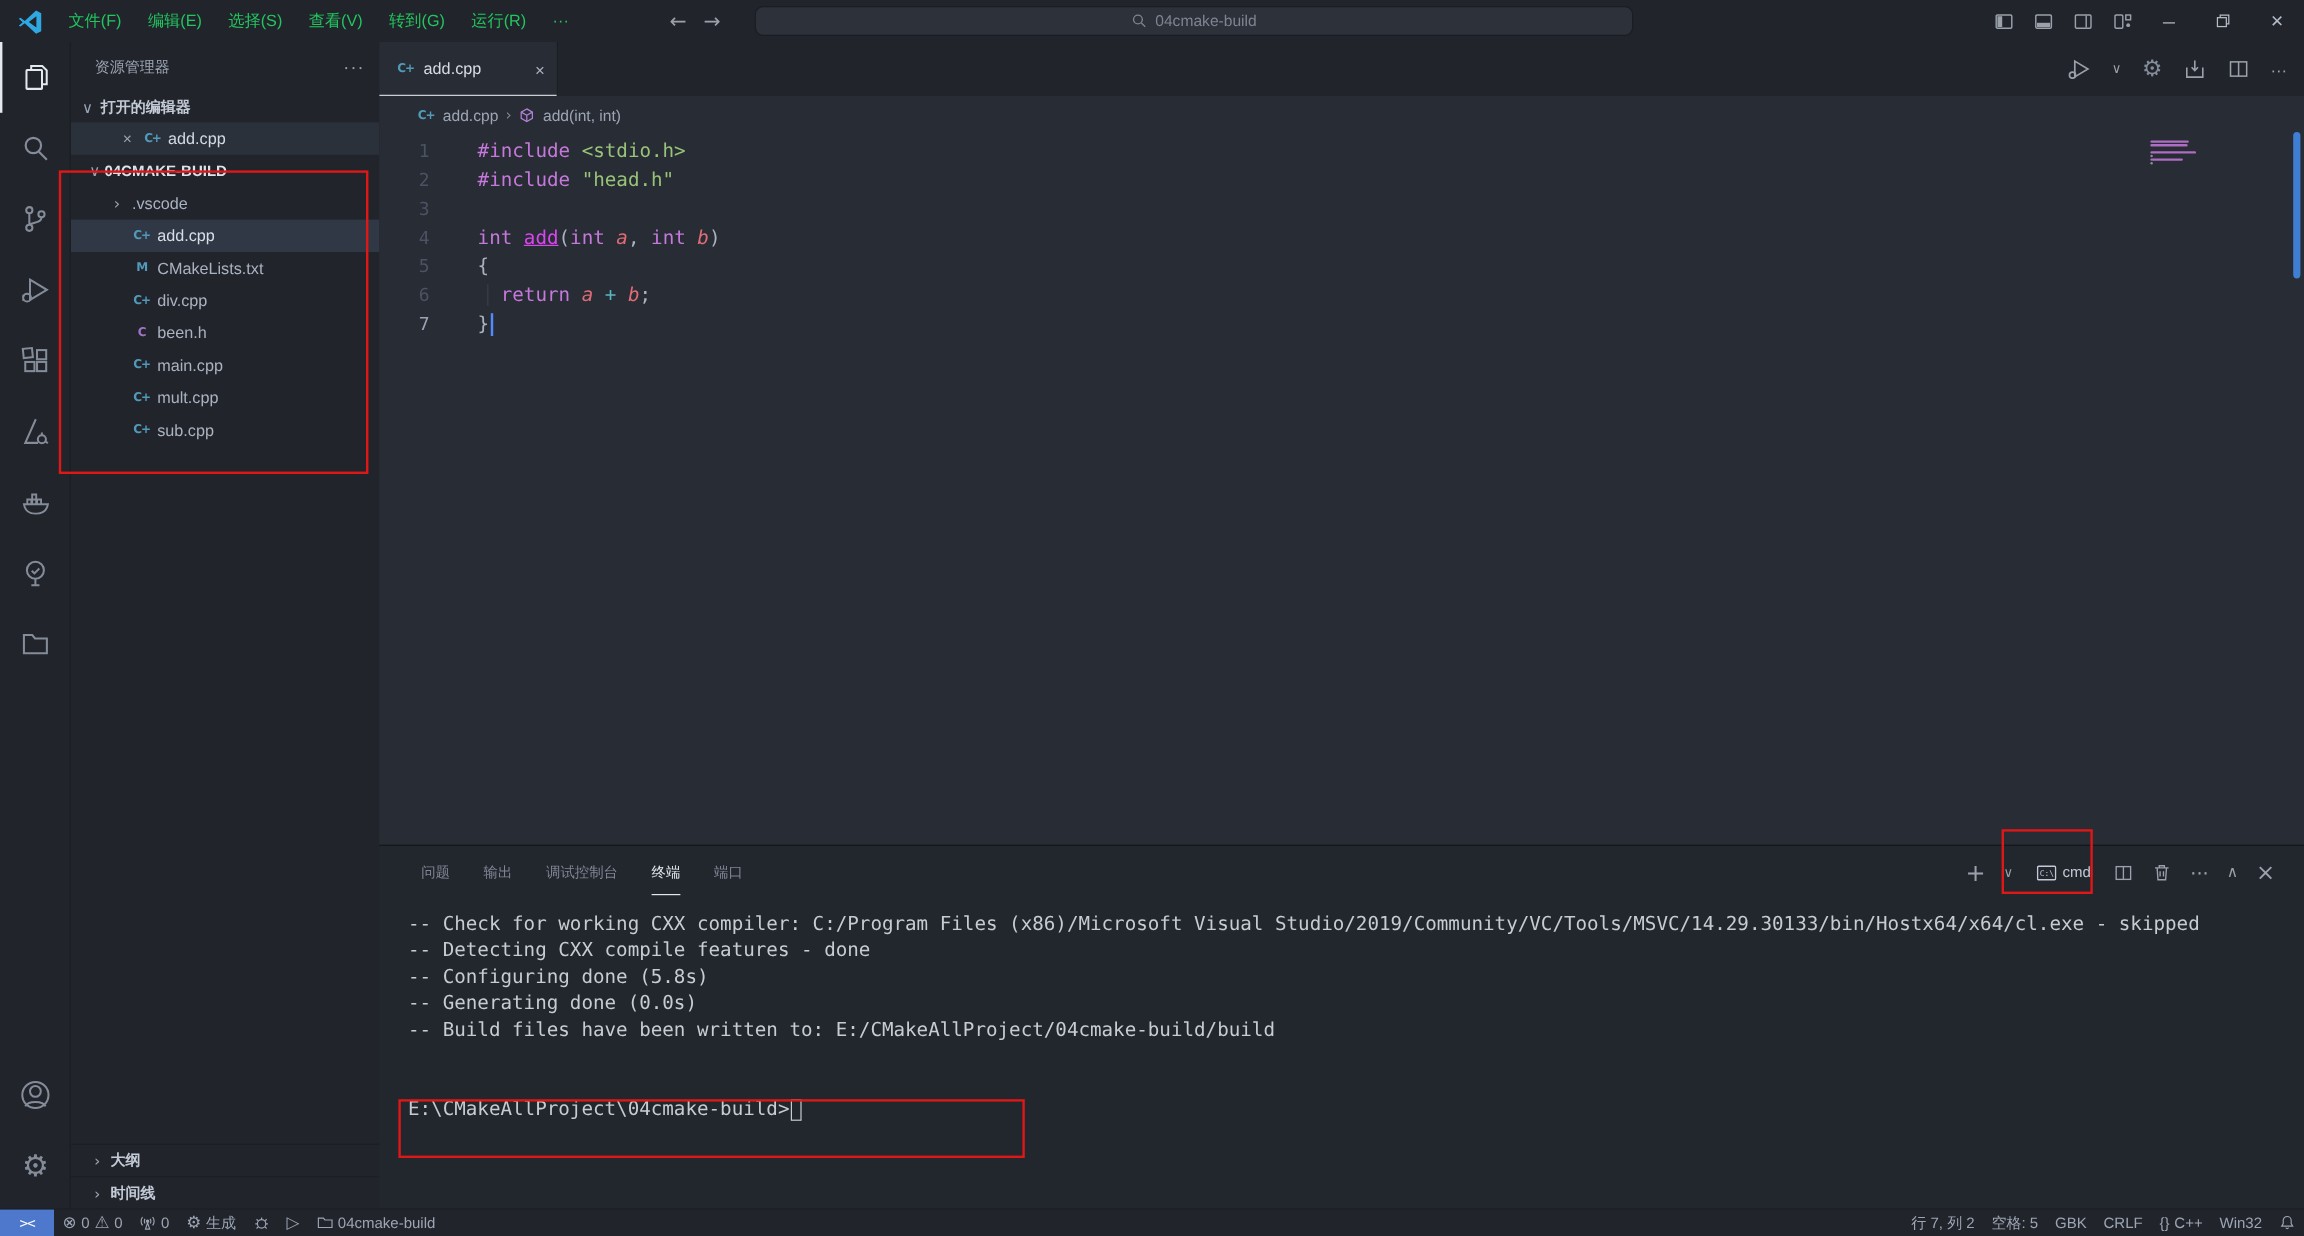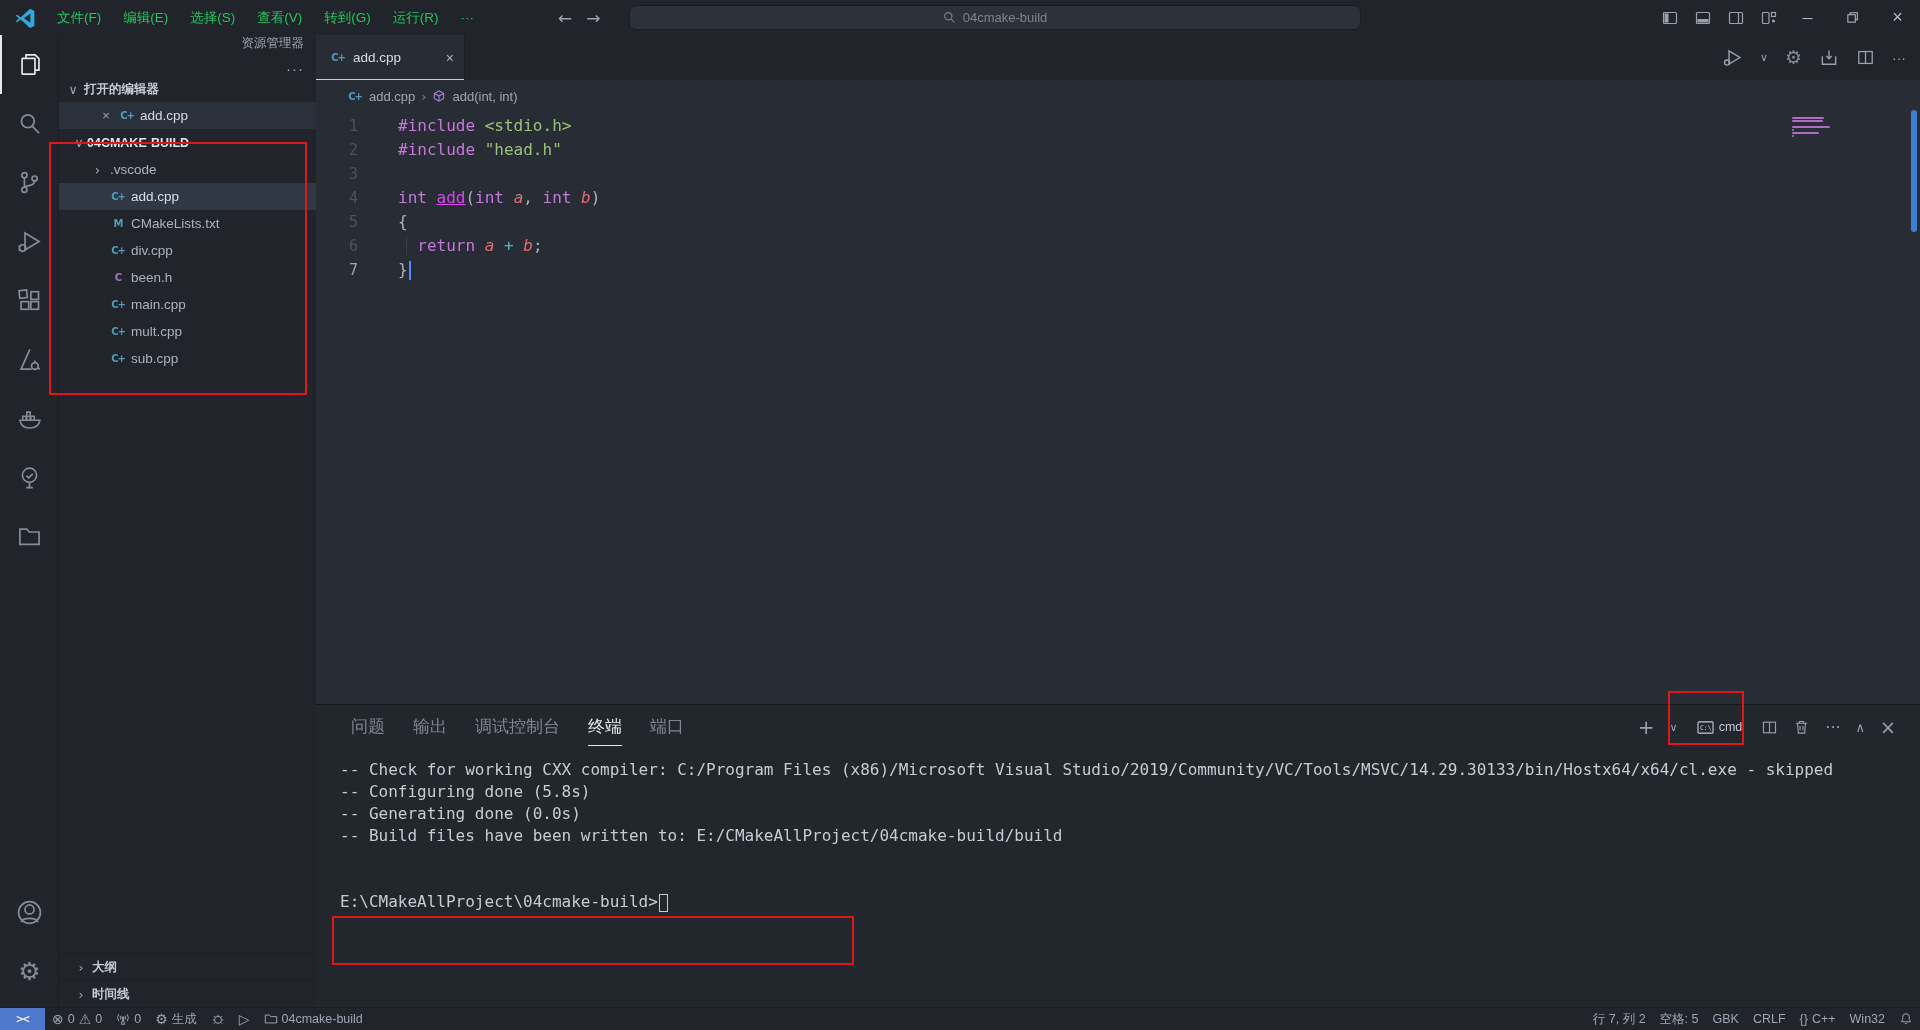--- a/index.html
+++ b/index.html
@@ -25,21 +25,21 @@
   
   .activitybar { position:absolute; left:0; top:35px; bottom:23px; width:59px; background:#21252b;
                  border-right:1px solid #1b1e24; display:flex; flex-direction:column; align-items:center; z-index:4;}
   .act-ic { width:59px; height:59px; display:flex; align-items:center; justify-content:center; color:#858c99; }
   .act-ic.active { color:#e4e8ef; border-left:2px solid #e4e8ef; }
   .act-bottom { position:absolute; bottom:6px; left:0; width:59px; display:flex; flex-direction:column; align-items:center; }
   .glyph-gear { font-size:25px; line-height:1; color:#858c99; font-family:"DejaVu Sans",sans-serif; }
 
   
   .sidebar { position:absolute; left:59px; top:35px; bottom:23px; width:257px; background:#21252b; z-index:3; }
-  .sb-header { height:42px; display:flex; align-items:flex-end; padding:0 12px 0 20px; color:#9da5b4; font-size:12.5px;flex-direction:column; }
+  .sb-header { height:42px; display:flex; align-items:center; padding:0 12px 0 20px; color:#9da5b4; font-size:12.5px; }
   .sb-header .spacer { flex:1; }
   .sb-more { color:#9da5b4; font-size:15px; letter-spacing:1px; }
   .sb-sec { height:25px; display:flex; align-items:center; font-size:12.5px; font-weight:bold; color:#c3cad6; padding-left:6px; gap:3px; }
   .chev { display:inline-block; width:16px; text-align:center; color:#9da5b4; font-family:"DejaVu Sans",sans-serif; font-weight:normal; }
   .row { height:27px; display:flex; align-items:center; font-size:13.5px; color:#aab2c0; }
   .oe-row { padding-left:39px; gap:5px; background:#2b313b; color:#d4dae3; }
   .oe-close { width:16px; text-align:center; color:#9da5b4; font-size:13px; }
   .root-row { padding-left:12px; font-weight:bold; color:#dde3ec; font-size:12.5px; height:27px; display:flex; align-items:center; }
   .tree-row { padding-left:31px; gap:5px; cursor:default; }
   .tree-row.selected { background:#313845; color:#d8dee9; }
@@ -72,21 +72,21 @@
   .iguide { position:absolute; left:90px; top:3px; bottom:3px; width:1px; background:#3b4048; }
   .caret { display:inline-block; width:2px; height:19px; background:#528bff; vertical-align:middle; margin-left:1px; }
 
   .minimap { position:absolute; left:1476px; top:82px; width:90px; display:flex; flex-direction:column; gap:1px; }
   .mm-line { height:2px; border-radius:1px; opacity:.85; }
   .scroll-accent { position:absolute; right:3px; top:75px; width:6px; height:122px; background:#3f7fd3; border-radius:3px; }
 
   
   .panel { position:absolute; left:316px; right:0; top:704px; height:303px; background:#22262d; border-top:1px solid #15171c; }
   .panel-tabs { position:absolute; left:0; top:0; right:0; height:44px; display:flex; align-items:center; padding-left:21px; }
-  .ptab { padding:0 14px; font-size:17px; color:#7f8694; height:44px; line-height:44px; }
+  .ptab { padding:0 14px; font-size:12px; color:#7f8694; height:44px; line-height:44px; }
   .ptab.active { color:#e3e7ec; }
   .ptab.active .ptab-label { display:inline-block; height:41px; border-bottom:1px solid #e3e7ec; }
   .panel-actions { position:absolute; right:24px; top:0; height:44px; display:flex; align-items:center; gap:15px; color:#9aa1ab; }
   .pa-glyph { font-size:16px; font-family:"DejaVu Sans",sans-serif; }
   .cmd-item { display:flex; align-items:center; gap:5px; font-size:12.5px; color:#c3cad6; padding:3px 4px; }
   .terminal { position:absolute; left:0; top:44px; right:0; bottom:0; padding:10px 0 0 24px; }
   .term-line { height:22px; line-height:22px; font-size:16px; font-family:"DejaVu Sans Mono",monospace;
                color:#c6ccd2; white-space:pre; }
   .term-caret { display:inline-block; width:9px; height:18px; border:1px solid #c6ccd2; vertical-align:middle; margin-left:1px; }
 
@@ -409,20 +409,21 @@
         <svg width="17" height="17" viewBox="0 0 24 24" fill="none" stroke="currentColor" stroke-width="1.6">
             <path d="M4 6h16M9 6V3.5h6V6M6.5 6l1 14h9l1-14M10 10v6M14 10v6"></path>
           </svg>
       </span>
       <span class="pa-glyph">···</span>
       <span class="pa-glyph" style="font-size:13px;">∧</span>
       <span class="pa-glyph" style="font-size:19px;">×</span>
     </div>
     <div class="terminal">
         <div class="term-line">-- Check for working CXX compiler: C:/Program Files (x86)/Microsoft Visual Studio/2019/Community/VC/Tools/MSVC/14.29.30133/bin/Hostx64/x64/cl.exe - skipped</div>
+        <div class="term-line">-- Detecting CXX compile features - done</div>
         <div class="term-line">-- Configuring done (5.8s)</div>
         <div class="term-line">-- Generating done (0.0s)</div>
         <div class="term-line">-- Build files have been written to: E:/CMakeAllProject/04cmake-build/build</div>
         <div class="term-line"></div>
         <div class="term-line"></div>
         <div class="term-line">E:\CMakeAllProject\04cmake-build&gt;<span class="term-caret"></span></div>
       </div>
   </div>
 
   <div class="statusbar">

